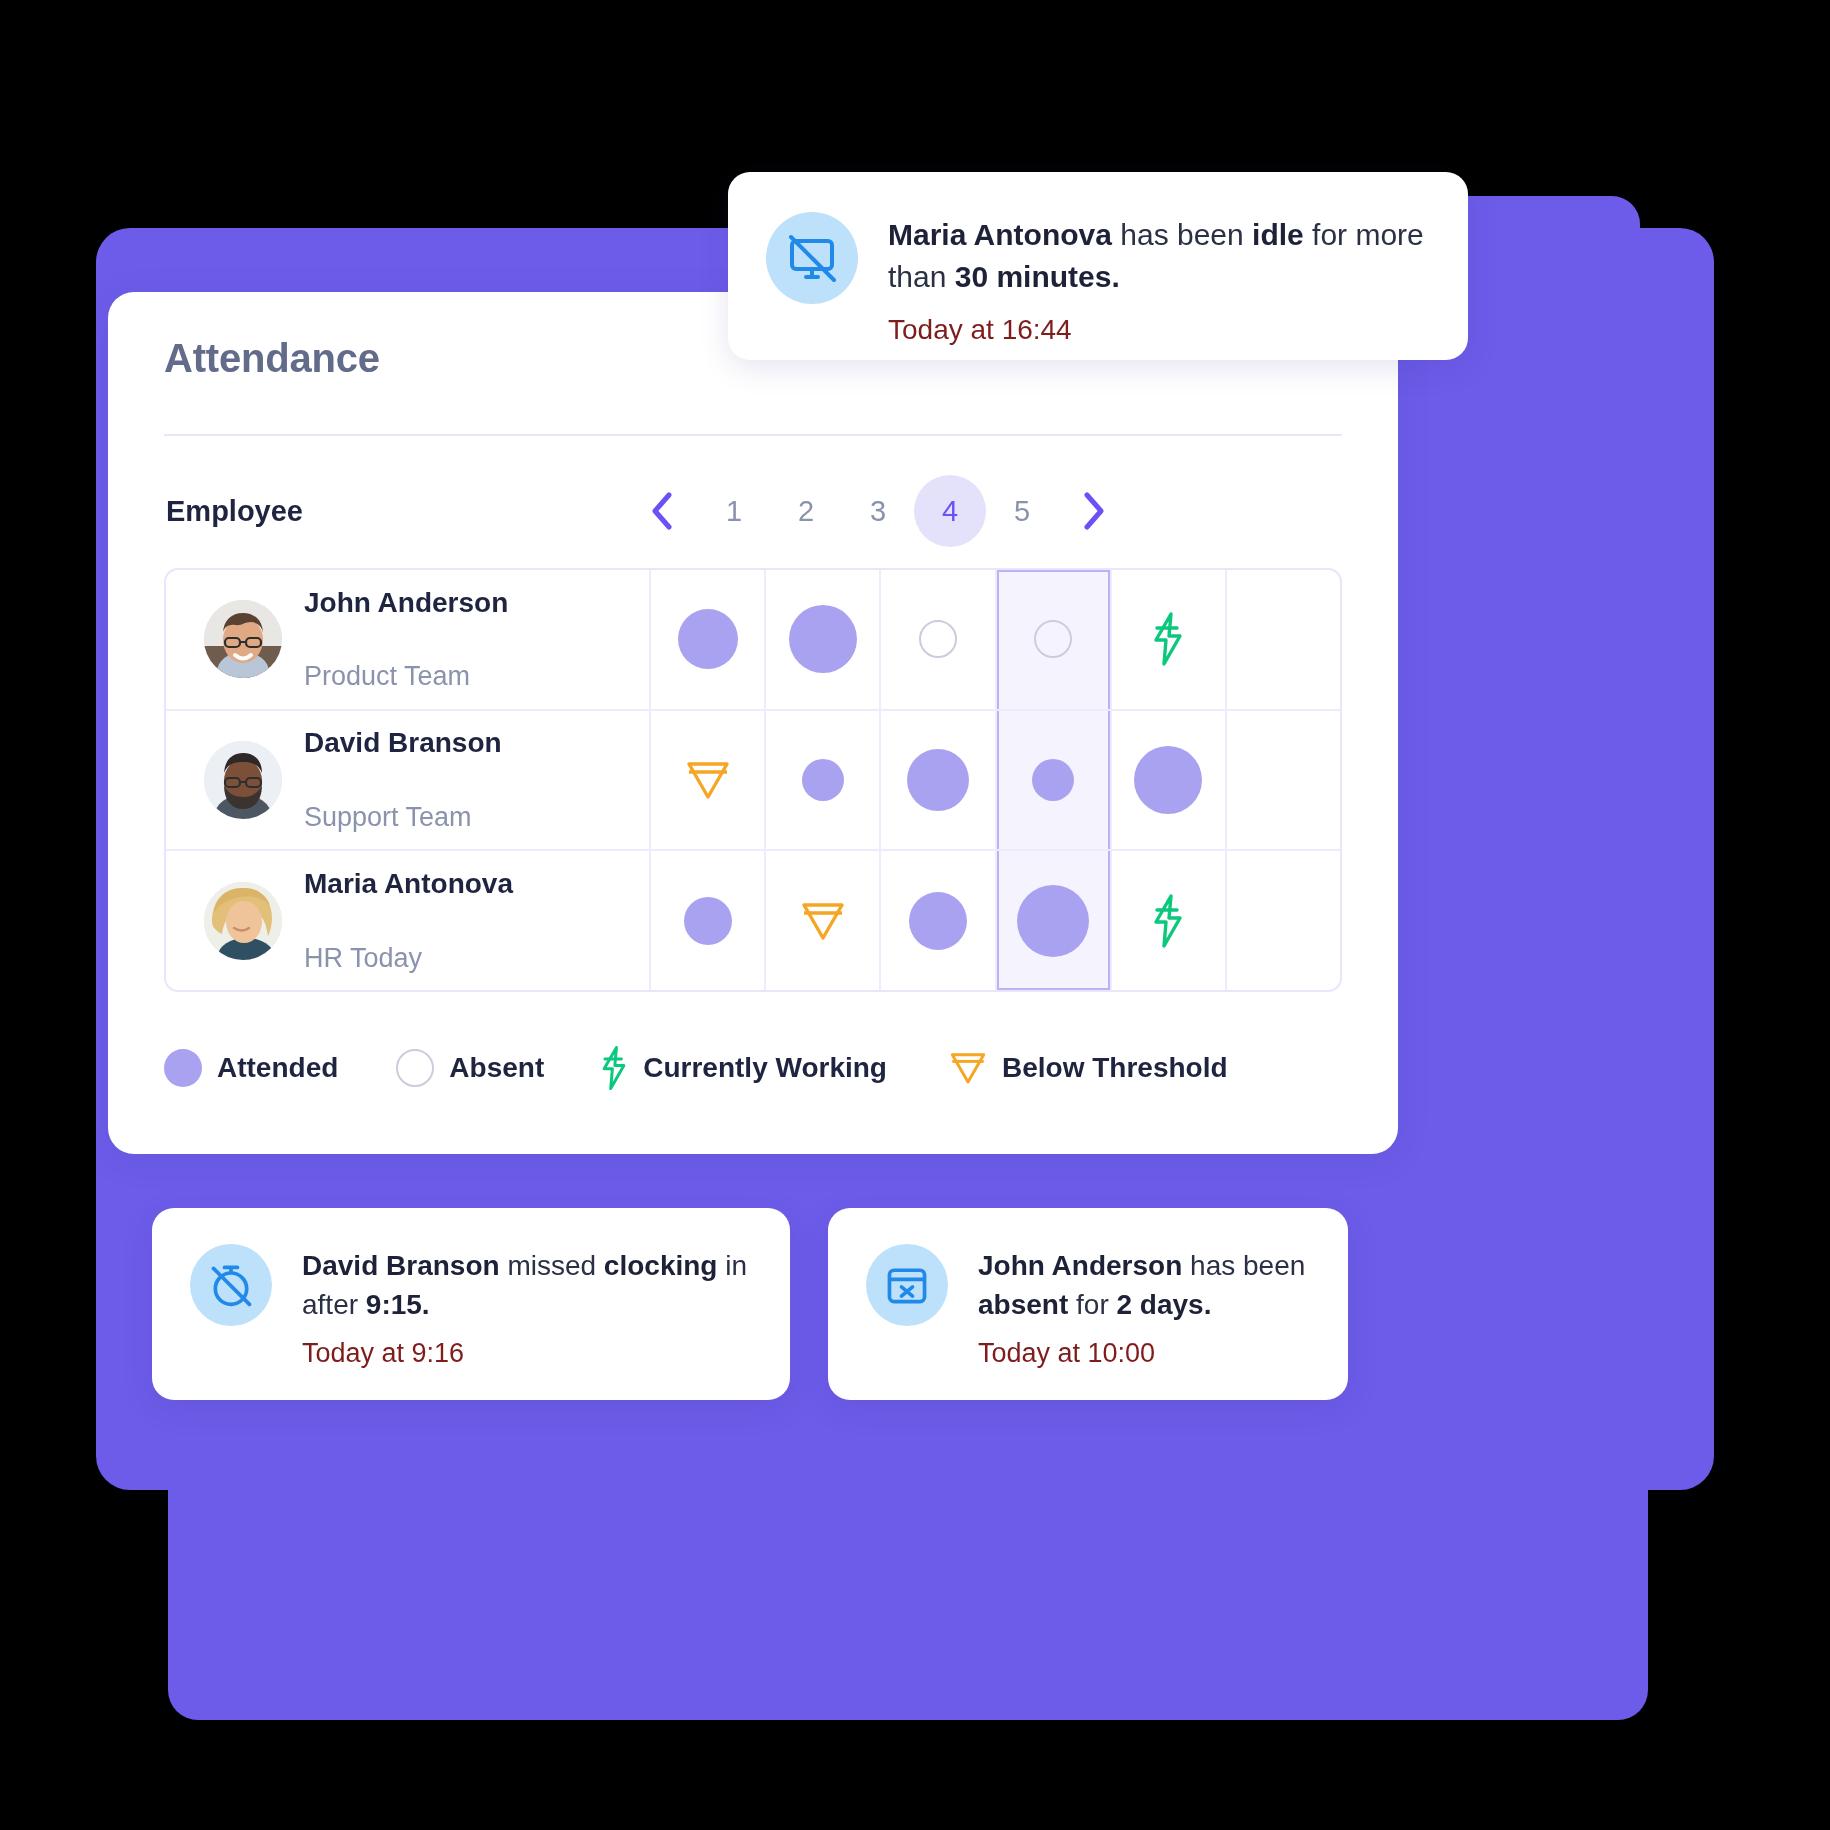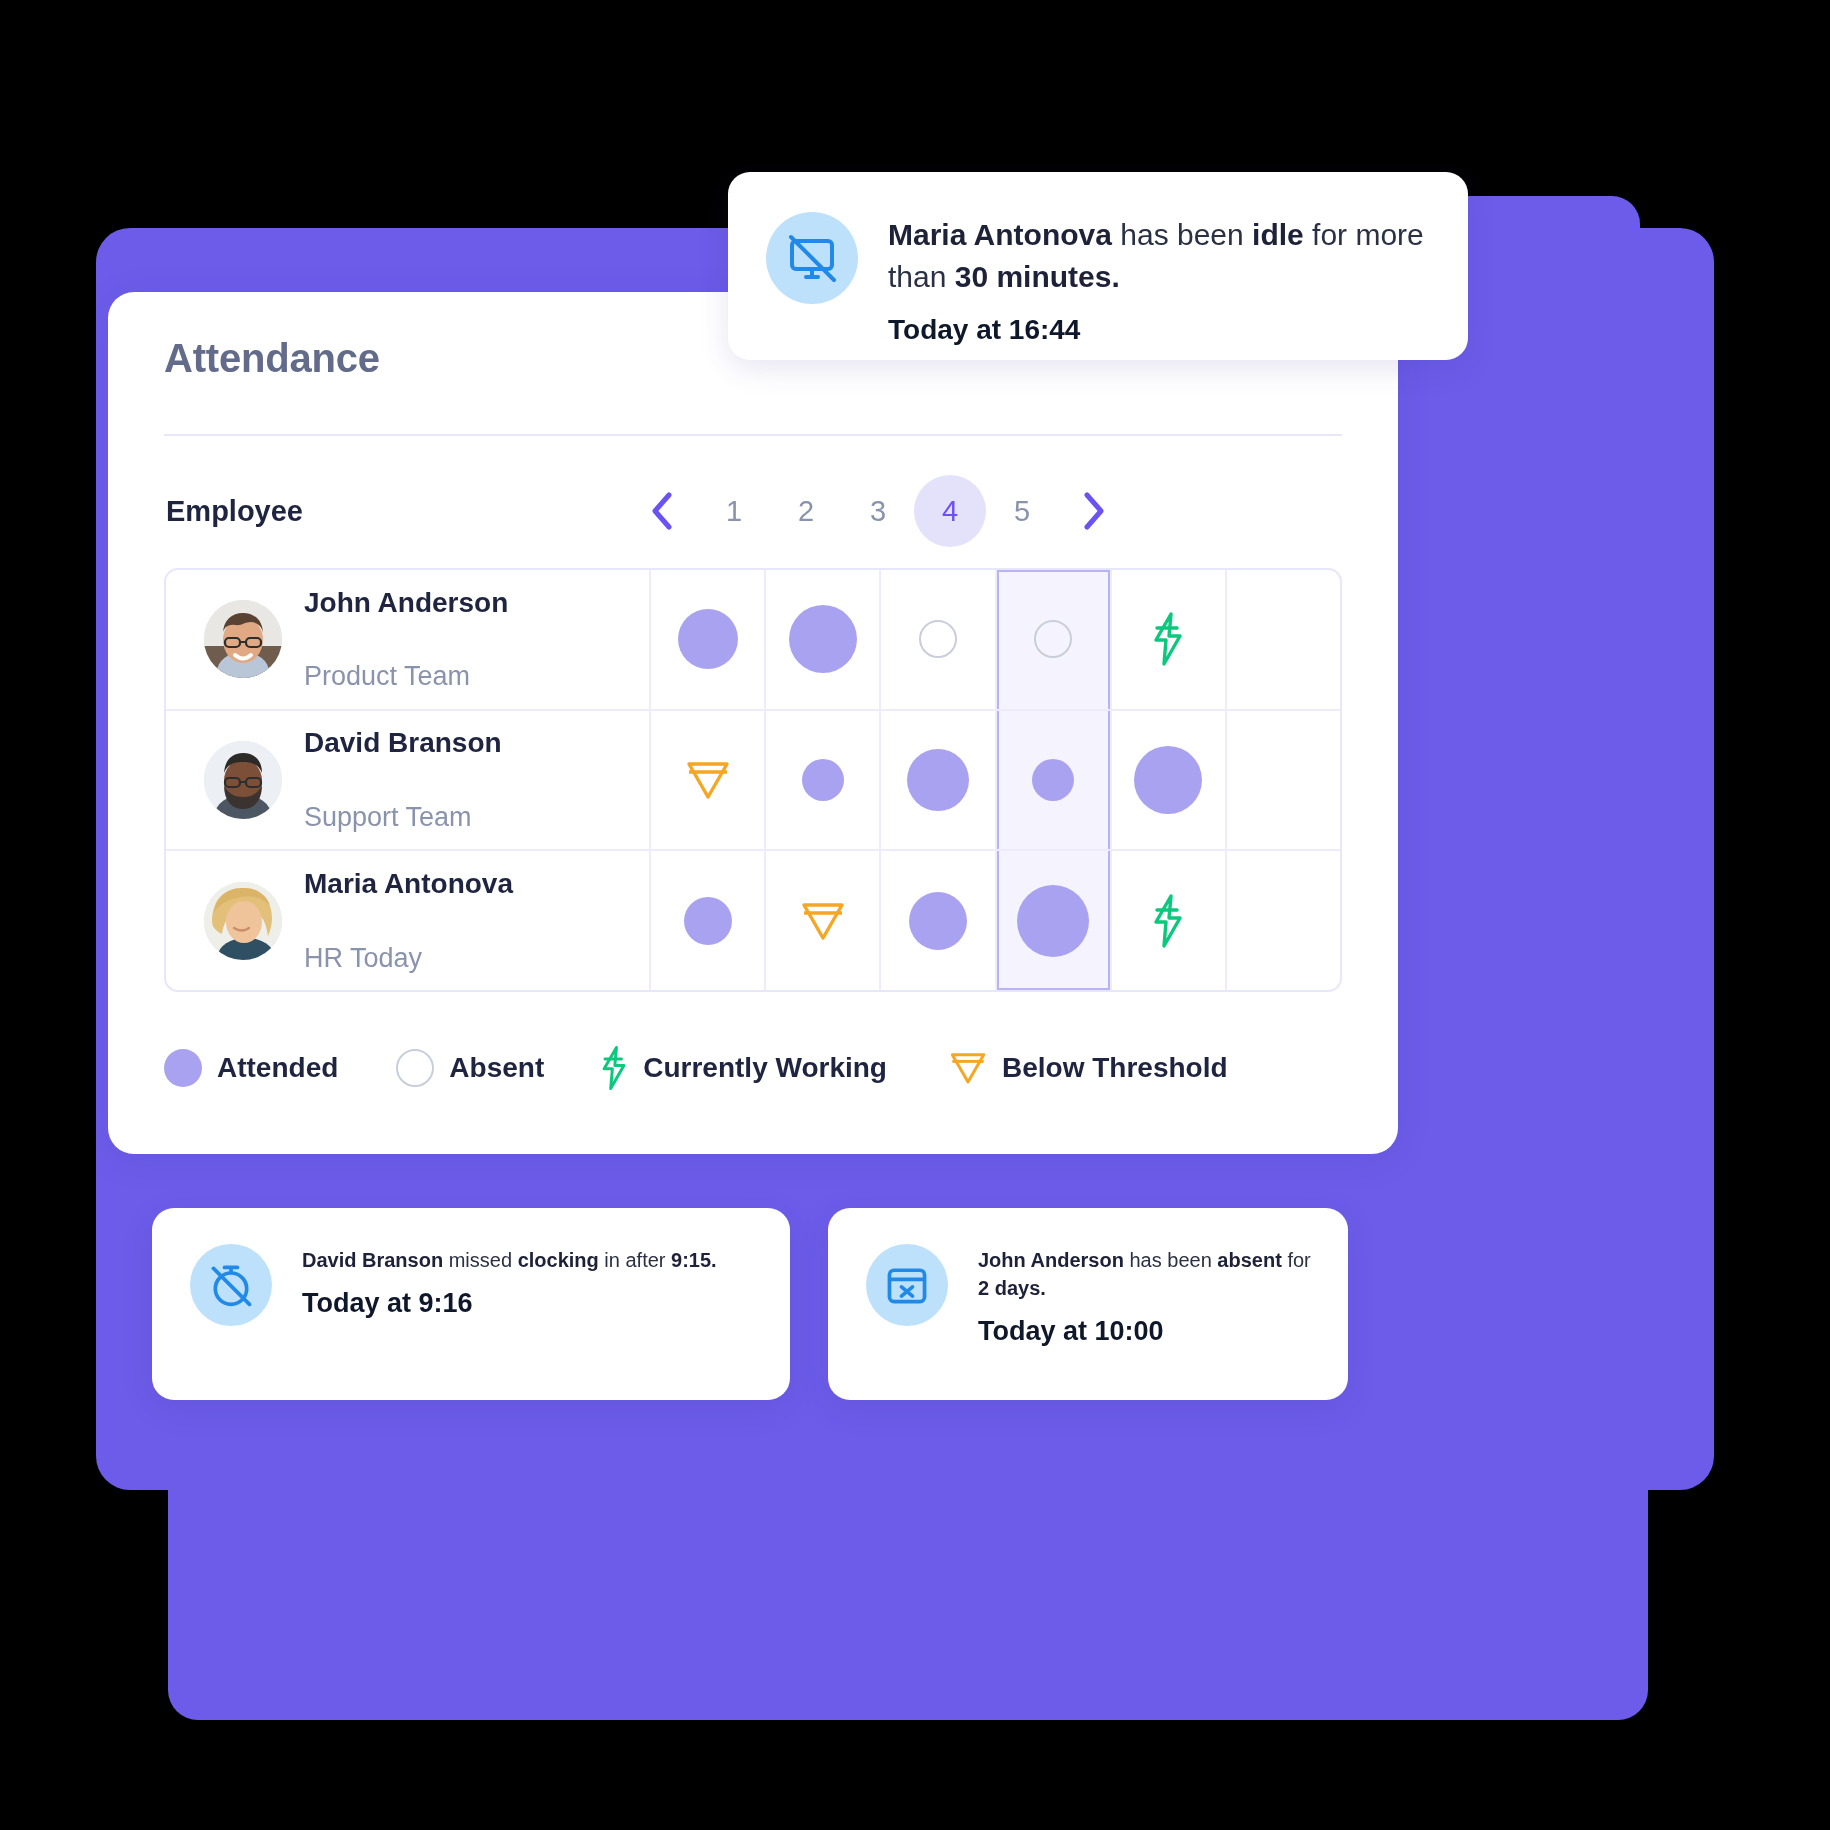--- a/index.html
+++ b/index.html
@@ -137,22 +137,22 @@
   .nicon {
     width: 92px; height: 92px; border-radius: 50%;
     background: #bde0fb; flex: none;
     display: flex; align-items: center; justify-content: center;
   }
   .nicon.sm { width: 82px; height: 82px; }
   .nicon svg { display: block; }
   .ntext { padding-top: 2px; }
   .nmsg { font-size: 30px; color: #2a3145; line-height: 1.4; font-weight: 400; }
   .nmsg b { font-weight: 700; color: #1d2238; }
-  .nmsg-sm { font-size: 20px; }
-  .ntime { font-size: 28px; color: #0f172a; margin-top: 16px; font-weight: bold; }
+  .nmsg-sm { font-size: 28px; }
+  .ntime { font-size: 28px; color: #7f1d1d; margin-top: 16px; }
   .ntime-sm { font-size: 27px; margin-top: 14px; }
 </style>
 </head>
 <body>
 
 <div id="stage">
 
   <div class="glow glow-main"></div>
   <div class="glow glow-top"></div>
   <div class="glow glow-bottom"></div>

